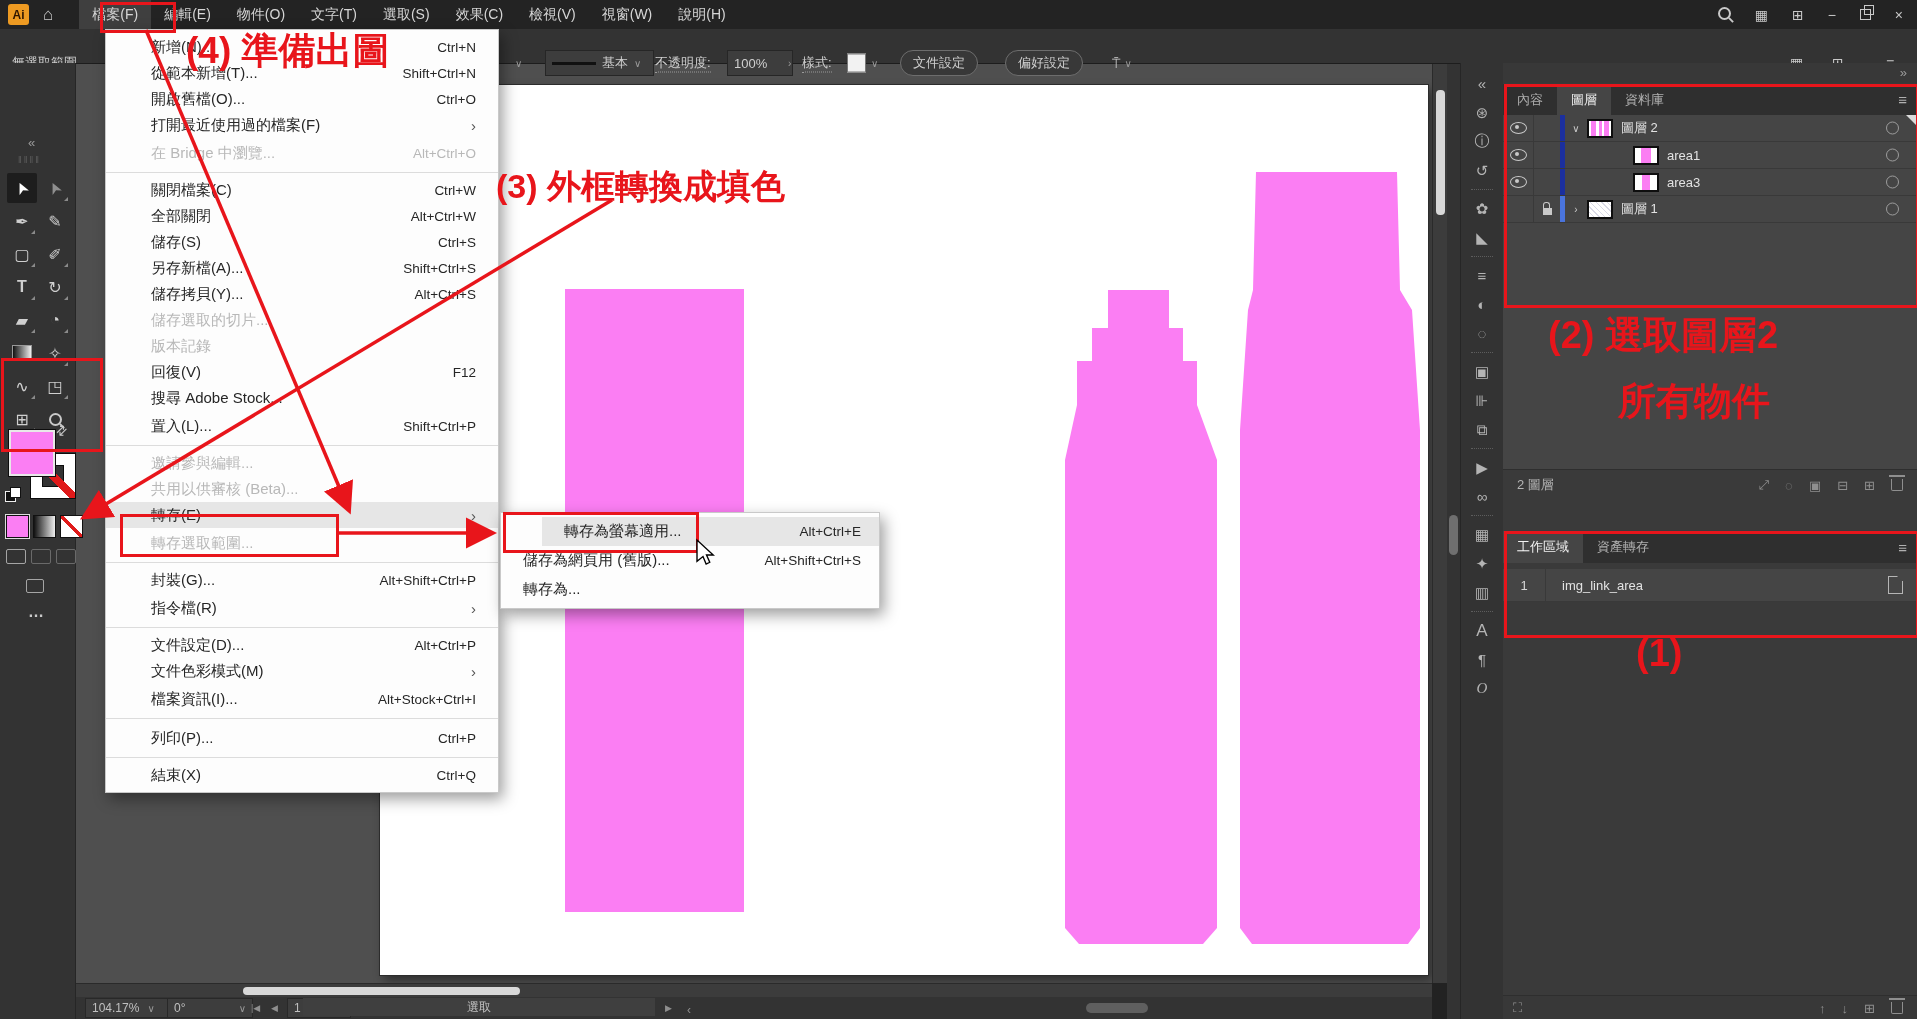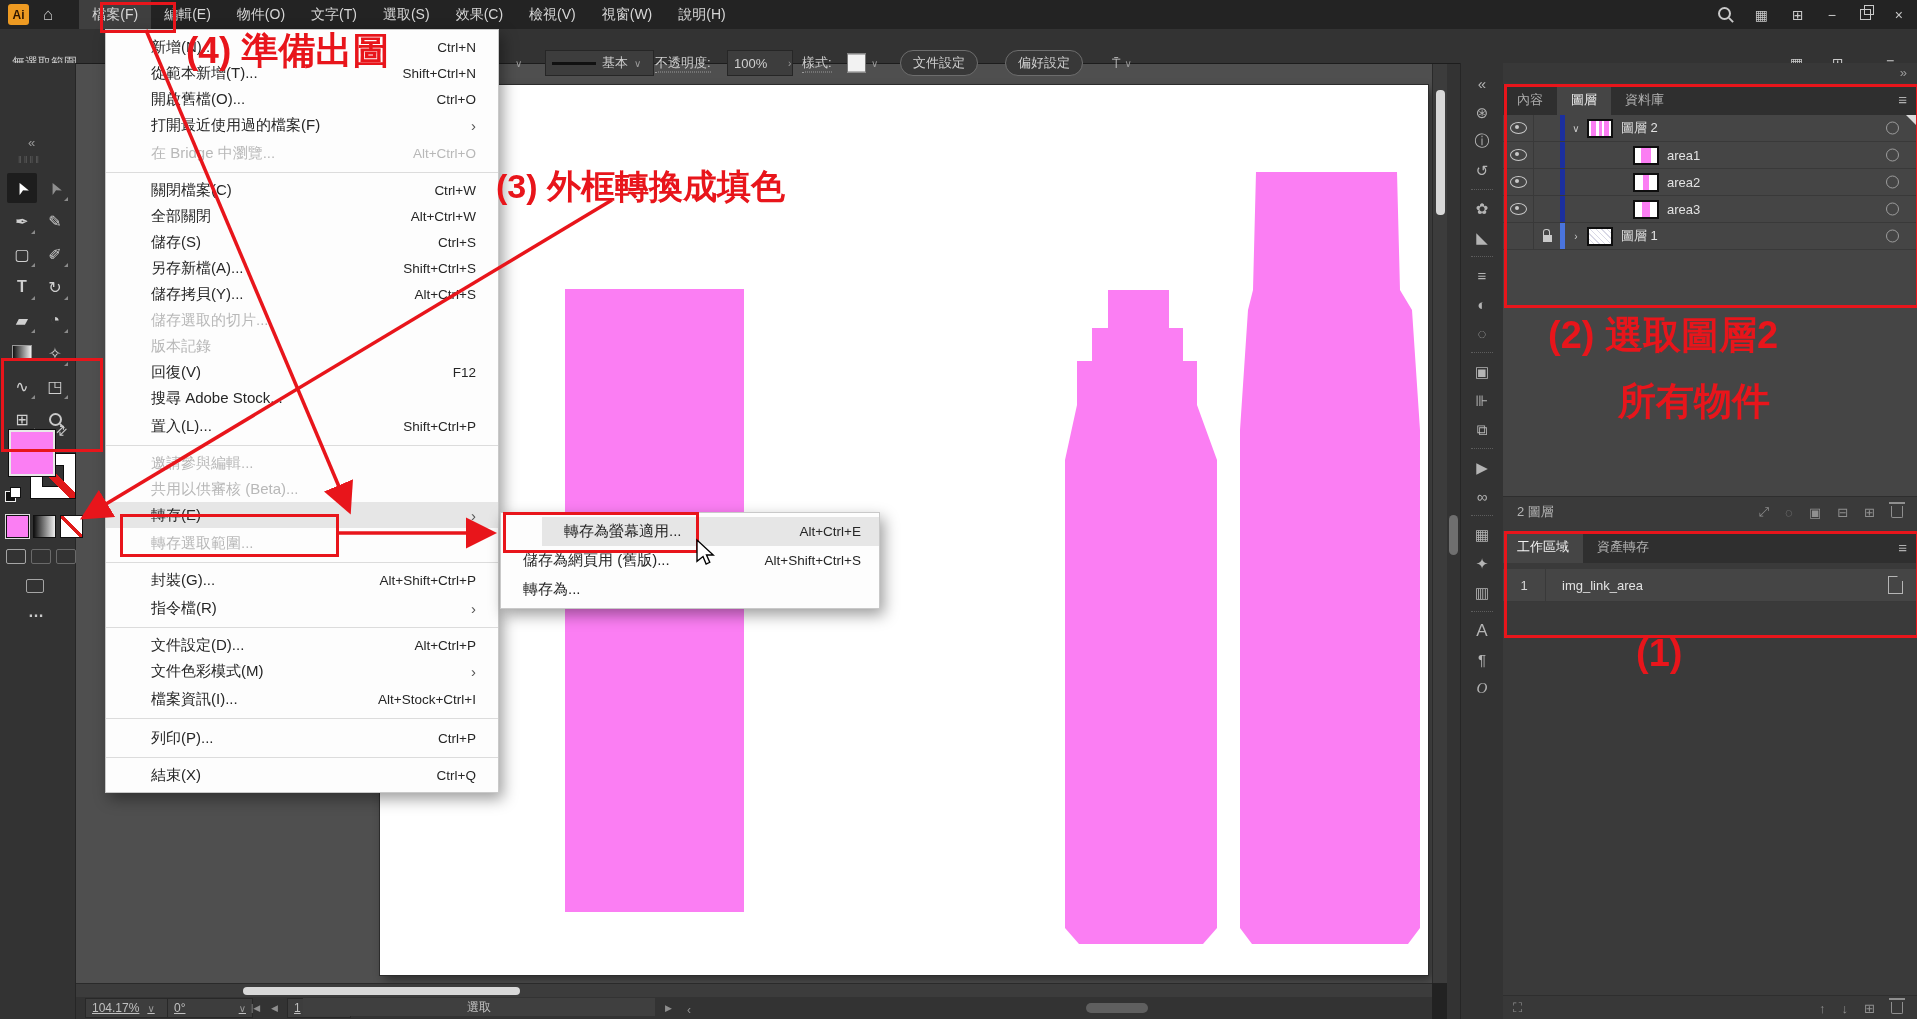--- a/index.html
+++ b/index.html
@@ -89,21 +89,21 @@
   .fic{color:#8f8f8f;font-size:13px;margin-left:16px;}
   .trash{width:10px;height:11px;border:1.5px solid #8f8f8f;border-top:none;border-radius:0 0 2px 2px;position:relative;margin-left:16px;}
   .trash::before{content:'';position:absolute;top:-4px;left:-3px;right:-3px;height:2px;background:#8f8f8f;}
   .abrow{width:414px;height:32px;background:#454545;border-bottom:1px solid #393939;display:flex;align-items:center;}
   .abnum{width:42px;align-self:stretch;display:flex;align-items:center;justify-content:center;border-right:1px solid #393939;color:#d6d6d6;}
   .abname{margin-left:16px;color:#e2e2e2;}
   .pageico{width:13px;height:16px;border:1.5px solid #b5b5b5;position:relative;margin-left:auto;margin-right:14px;}
   .pageico::before{content:'';position:absolute;right:-1px;top:-1px;border-left:5px solid transparent;border-top:5px solid #454545;border-right:1.5px solid #454545;}
   
   .statusbar{left:75px;top:997px;width:1357px;height:22px;background:#333;z-index:3;font-size:12px;color:#c0c0c0;display:flex;align-items:center;}
-  .sbbox{background:#3d3d3d;border:1px solid #282828;height:18px;display:flex;align-items:center;padding:0 6px;gap:8px;position:absolute;top:1px;text-decoration:underline;}
+  .sbbox{background:#3d3d3d;border:1px solid #282828;height:18px;display:flex;align-items:center;padding:0 6px;gap:8px;position:absolute;top:1px;}
   .sbpill{position:absolute;left:228px;top:1px;width:352px;height:18px;background:#3f3f3f;display:flex;align-items:center;justify-content:center;}
   .sbnav{color:#8f8f8f;font-size:9px;position:absolute;top:6px;}
   
   .filemenu{left:105px;top:29px;width:392px;background:#fdfdfd;border:1px solid #c9c9c9;box-shadow:4px 6px 14px rgba(0,0,0,.38);z-index:40;padding:4px 0;color:#262626;font-size:15px;}
   .fmi{height:26px;display:flex;align-items:center;padding:0 22px 0 45px;position:relative;}
   .fmi .sc{margin-left:auto;font-size:13.5px;}
   .fmi.disabled{color:#b8b8b8;}
   .fmi.hl{background:#e6e6e6;}
   .fmi.sep{border-bottom:1px solid #dcdcdc;padding-bottom:4px;margin-bottom:4px;height:30px;}
   .fmi .subarrow{display:none;margin-left:auto;font-size:15px;color:#555;}
@@ -366,31 +366,20 @@
       <span class="llabel">area1</span>
       <span class="lcircle"></span>
     </div>
     <div class="lrow">
       <span class="eyecell">
           <span class="eye"></span>
         </span>
       <span class="lockcell"></span>
       <span class="bluebar"></span>
       <span style="width:68px;"></span>
-      <span class="thumb ta2"></span>
-      <span class="llabel">area2</span>
-      <span class="lcircle"></span>
-    </div>
-    <div class="lrow">
-      <span class="eyecell">
-          <span class="eye"></span>
-        </span>
-      <span class="lockcell"></span>
-      <span class="bluebar"></span>
-      <span style="width:68px;"></span>
       <span class="thumb ta3"></span>
       <span class="llabel">area3</span>
       <span class="lcircle"></span>
     </div>
     <div class="lrow">
       <span class="eyecell"></span>
       <span class="lockcell">
           <span class="lock"></span>
         </span>
       <span class="bluebar light"></span>

